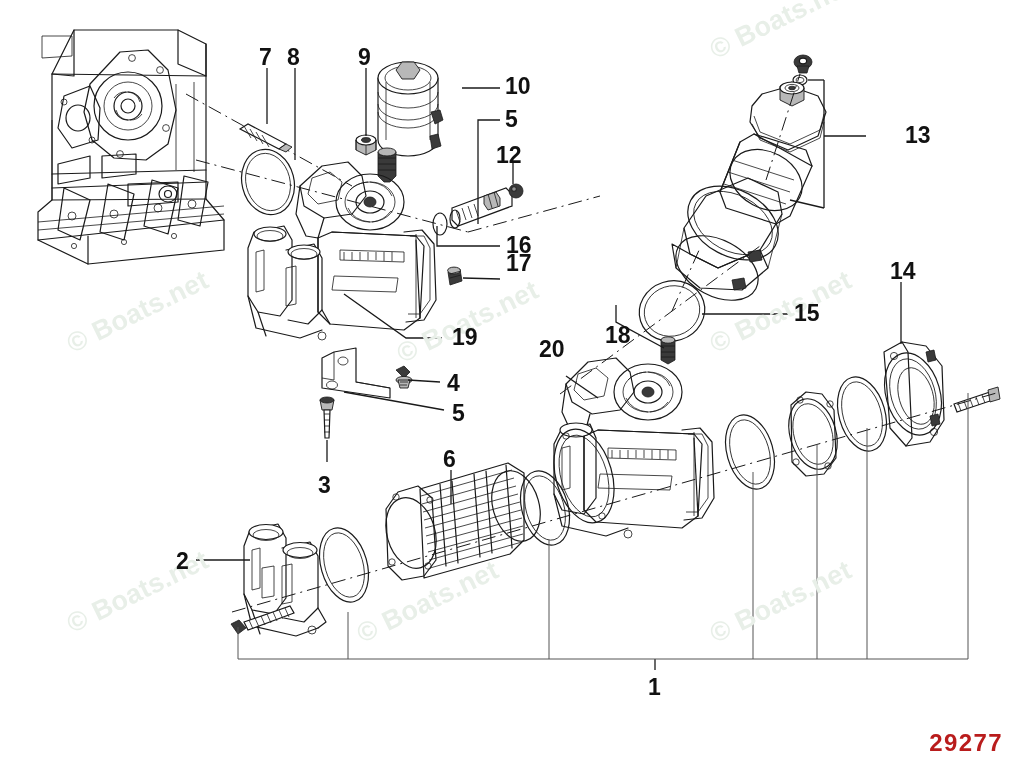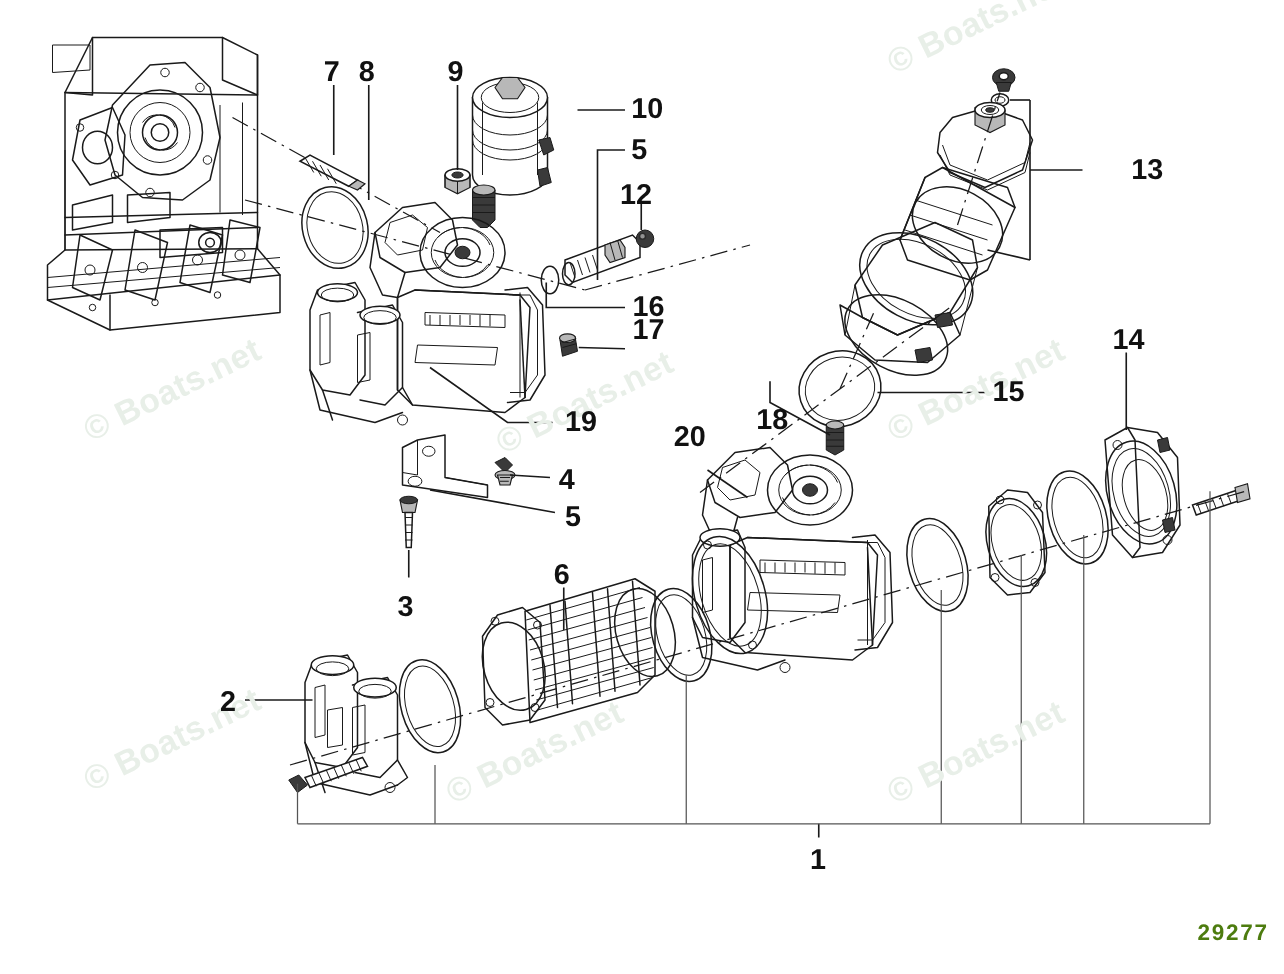--- a/index.html
+++ b/index.html
@@ -41,27 +41,27 @@
     position: absolute;
     font-family: "Liberation Sans", sans-serif;
     font-size: 23px;
     font-weight: 700;
     color: #111111;
     white-space: nowrap;
     user-select: none;
   }
   #figure-number {
     position: absolute;
-    right: 12px;
+    right: 24px;
     bottom: 22px;
     font-family: "Liberation Sans", sans-serif;
-    font-size: 18px;
+    font-size: 24px;
     font-weight: 700;
     letter-spacing: 1.4px;
-    color: #4d7c0f;
+    color: #b91c1c;
   }
 </style>
 </head>
 <body>
 
 <div id="diagram-root">
 
   <svg id="diagram-svg" viewBox="0 0 1027 779" xmlns="http://www.w3.org/2000/svg">
     <defs>
       <style>

